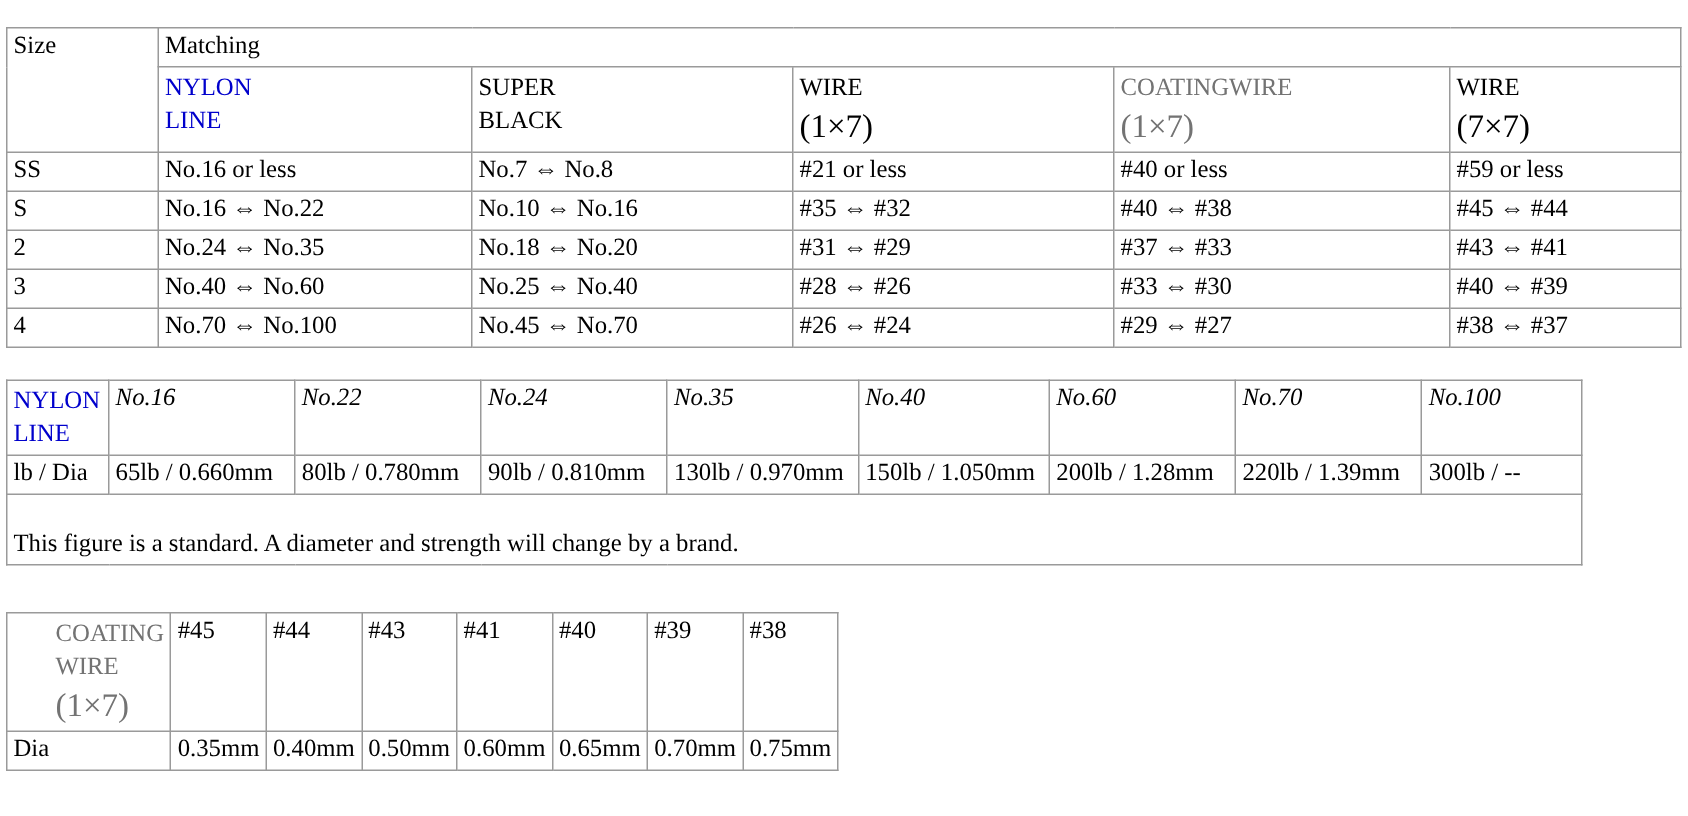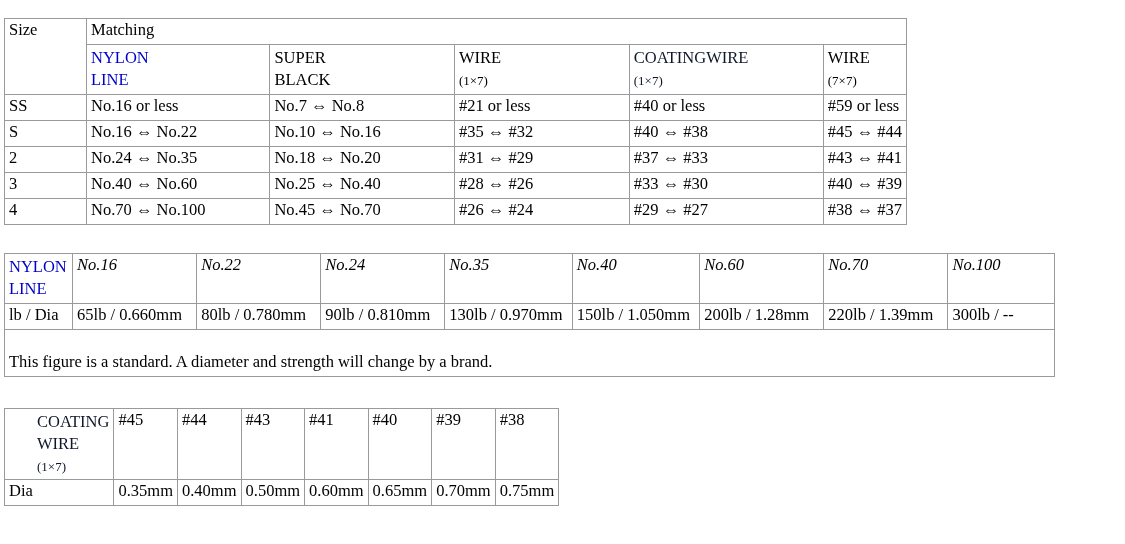--- a/index.html
+++ b/index.html
@@ -33,34 +33,34 @@
     font-weight: normal;
     vertical-align: top;
     white-space: nowrap;
   }
 
   
   .t1 {
     position: absolute;
     left: 4px;
     top: 18px;
-    width: 903px;
+    width: 1117px;
   }
   .t1 td { height: 20px; }
   .t1 .c-size      { width: 92px; }
   .t1 .c-nylon     { width: 200px; }
   .t1 .c-super     { width: 205px; }
   .t1 .c-wire17    { width: 205px; }
   .t1 .c-coating   { width: 215px; }
   .t1 .c-wire77    { width: auto; }
   .t1 .matching-cell { }
   .t1 .hdr-two-line { line-height: 1.32; }
   .blue { color: #0000cc; }
-  .red  { color: #0f172a; }
-  .small-paren { font-size: 13px; }
+  .red  { color: #737373; }
+  .small-paren { font-size: 22px; }
 
   
   .t2 {
     position: absolute;
     left: 4px;
     top: 253px;
     width: 1051px;
   }
   .t2 td { height: 20px; }
   .t2 .c-label { width: 60px; }

